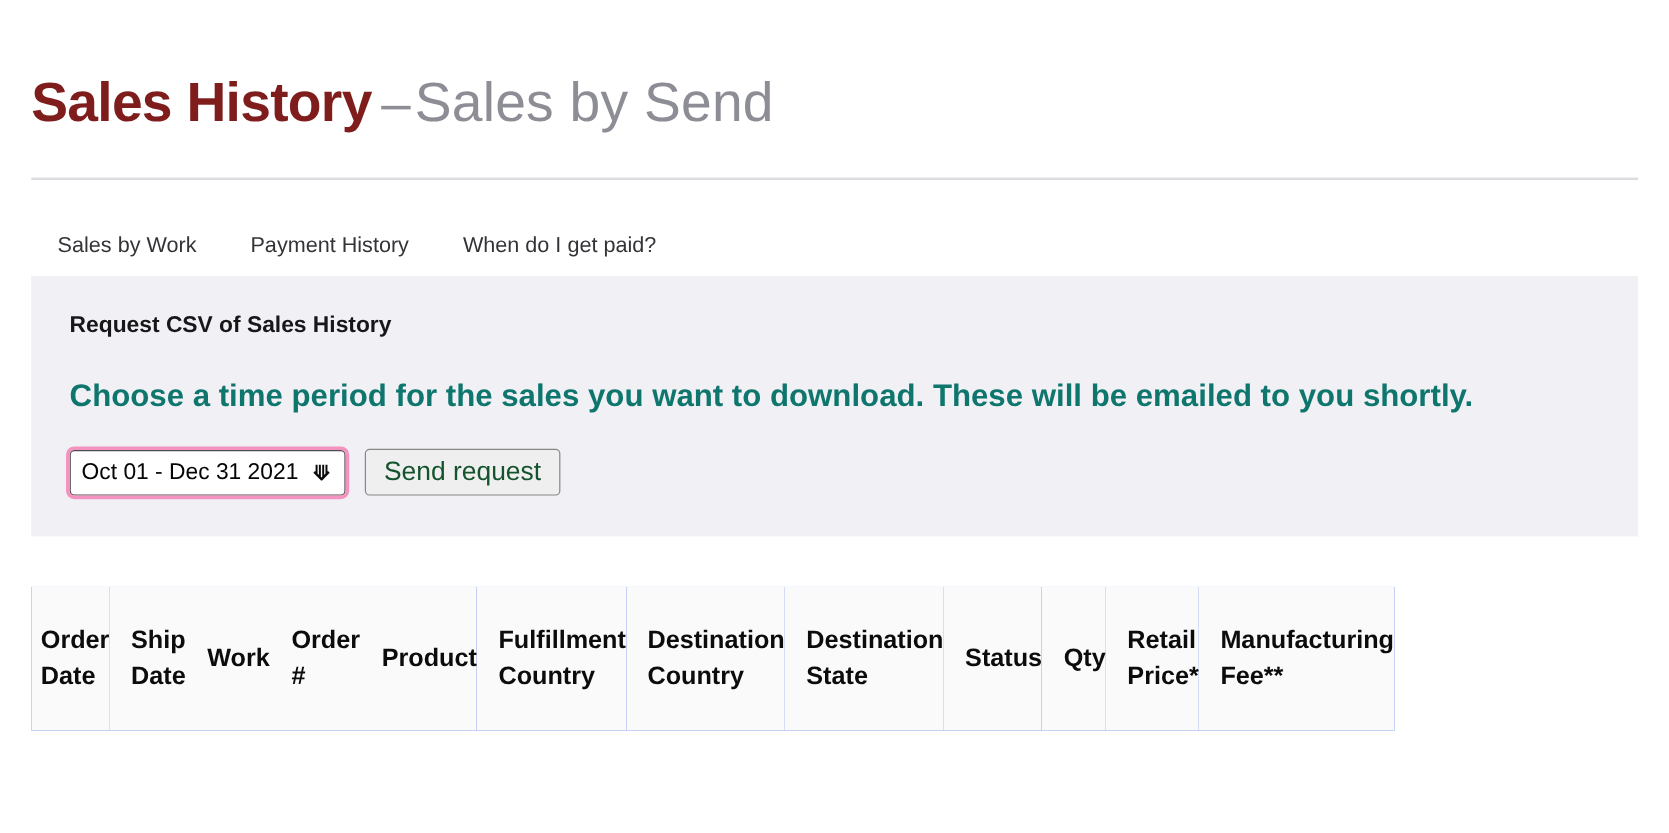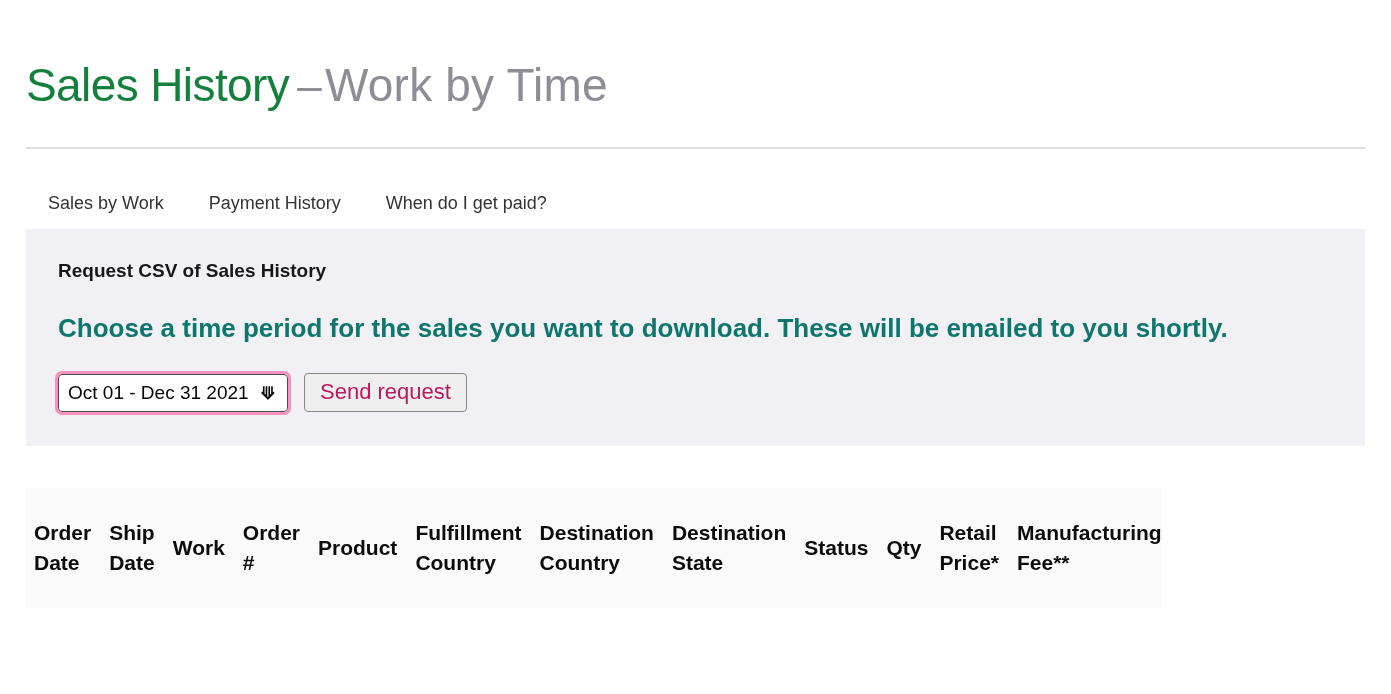--- a/index.html
+++ b/index.html
@@ -30,22 +30,22 @@
     padding: 56px 26px 0 26px;
   }
   .page-title {
     margin: 0;
     font-size: 46px;
     line-height: 58px;
     letter-spacing: -0.6px;
     white-space: nowrap;
   }
   .title-main {
-    font-weight: normal;
-    color: #15803d;
+    font-weight: bold;
+    color: #7f1d1d;
   }
   .title-sep {
     font-weight: 300;
     color: #8d8d96;
     padding: 0 4px 0 8px;
     font-size: 44px;
   }
   .title-sub {
     font-weight: 300;
     color: #8d8d96;
@@ -135,21 +135,21 @@
     font-size: 17px;
     font-weight: bold;
     color: #0a0a0a;
     line-height: 1;
   }
 
   .send-button {
     font-family: "Liberation Sans", sans-serif;
     font-size: 22px;
     line-height: 26px;
-    color: #be185d;
+    color: #14532d;
     background: #efefef;
     border: 1px solid #878787;
     border-radius: 4px;
     padding: 5px 15px 6px 15px;
     margin: 0 0 0 8px;
     cursor: pointer;
   }
 
   
   .table-scroll {
@@ -177,21 +177,21 @@
   table.sales-table thead th + th { padding-left: 18px; }
   table.sales-table thead th:first-child { padding-left: 8px; }
 </style>
 </head>
 <body>
 
 <div class="page">
 
   <div class="page-header">
     <h1 class="page-title">
-      <span class="title-main">Sales History</span><span class="title-sep">–</span><span class="title-sub">Work by Time</span>
+      <span class="title-main">Sales History</span><span class="title-sep">–</span><span class="title-sub">Sales by Send</span>
     </h1>
   </div>
 
   <hr class="header-rule">
 
   <nav class="tabs">
     <a class="tab" href="#">Sales by Work</a>
     <a class="tab" href="#">Payment History</a>
     <a class="tab" href="#">When do I get paid?</a>
   </nav>

